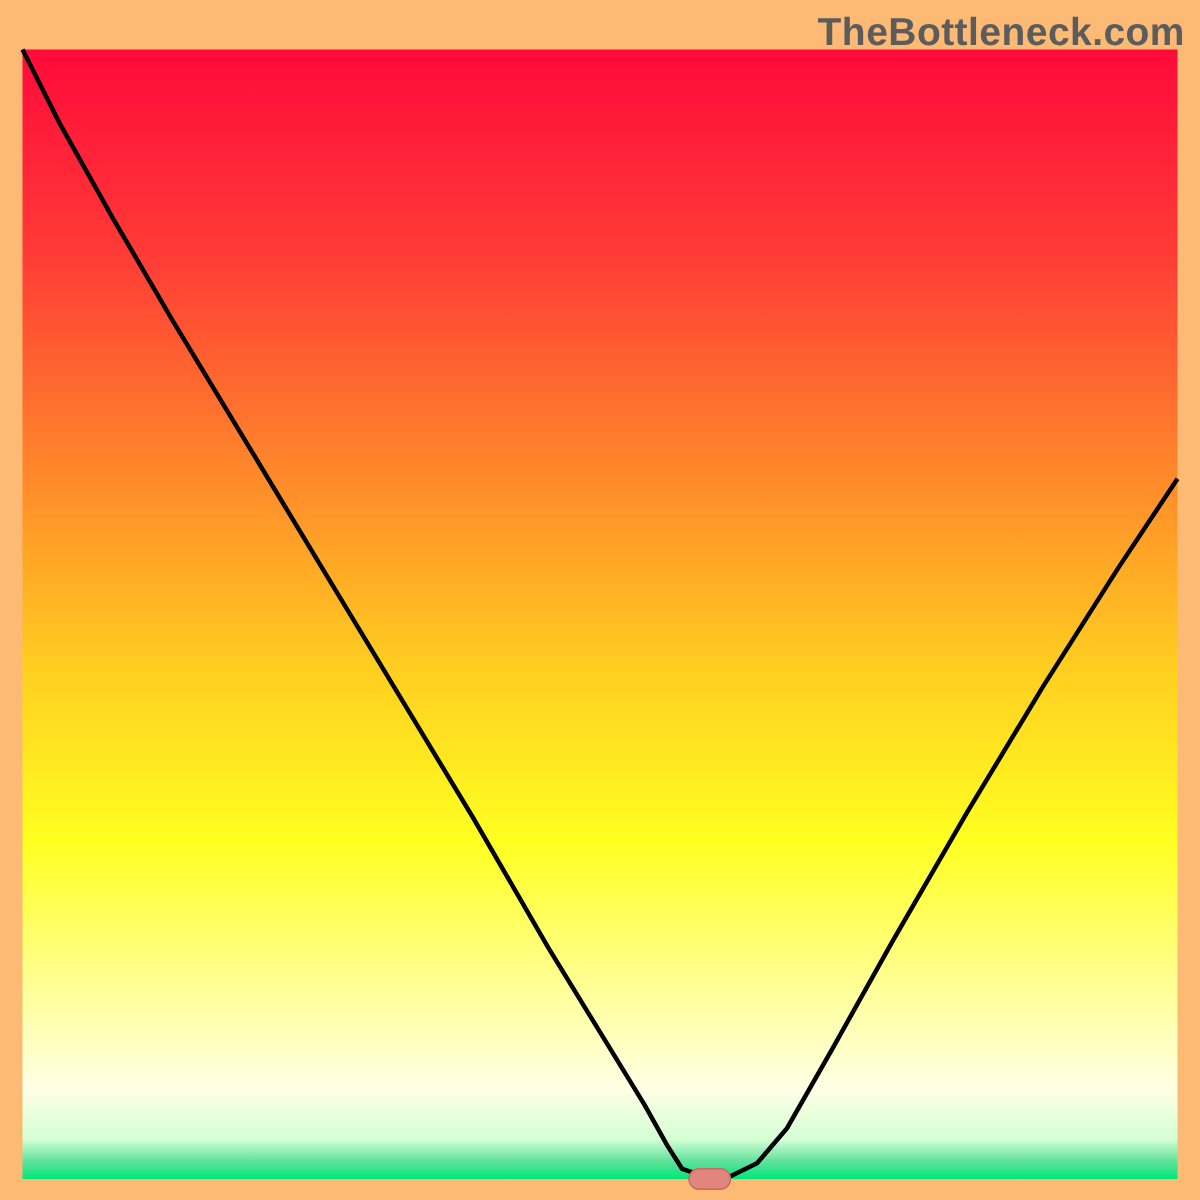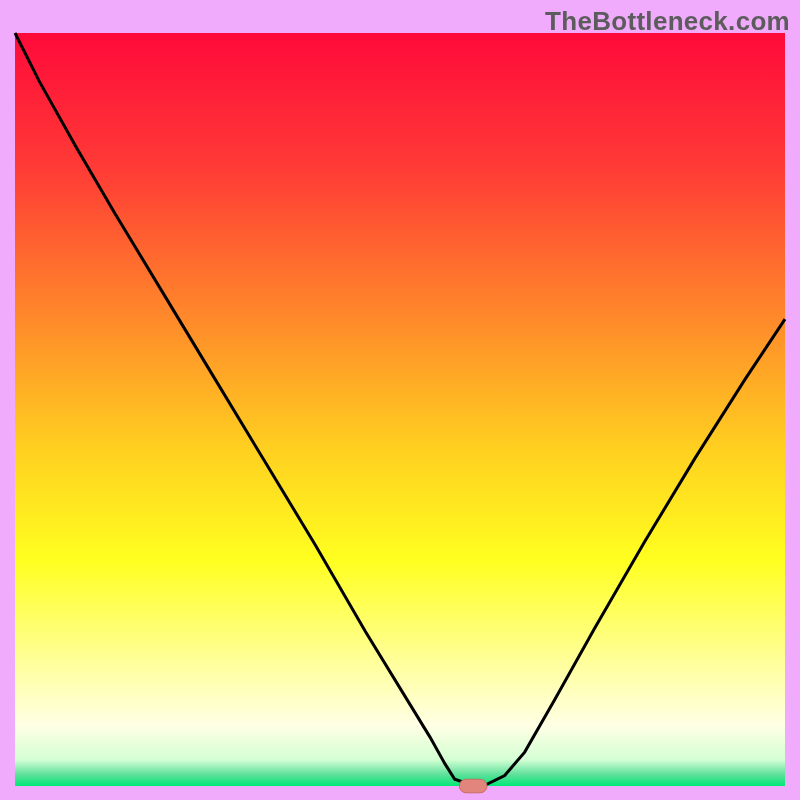--- a/index.html
+++ b/index.html
@@ -8,21 +8,21 @@
     width: 800px;
     height: 800px;
     overflow: hidden;
     background: #000;
     font-family: Arial, Helvetica, sans-serif;
   }
   .frame {
     position: relative;
     width: 800px;
     height: 800px;
-    background: #f0abfc;
+    background: #fdba74;
   }
   .watermark {
     position: absolute;
     top: 6px;
     right: 10px;
     color: #5c5c5c;
     font-size: 26px;
     font-weight: 600;
     letter-spacing: 0.3px;
   }

